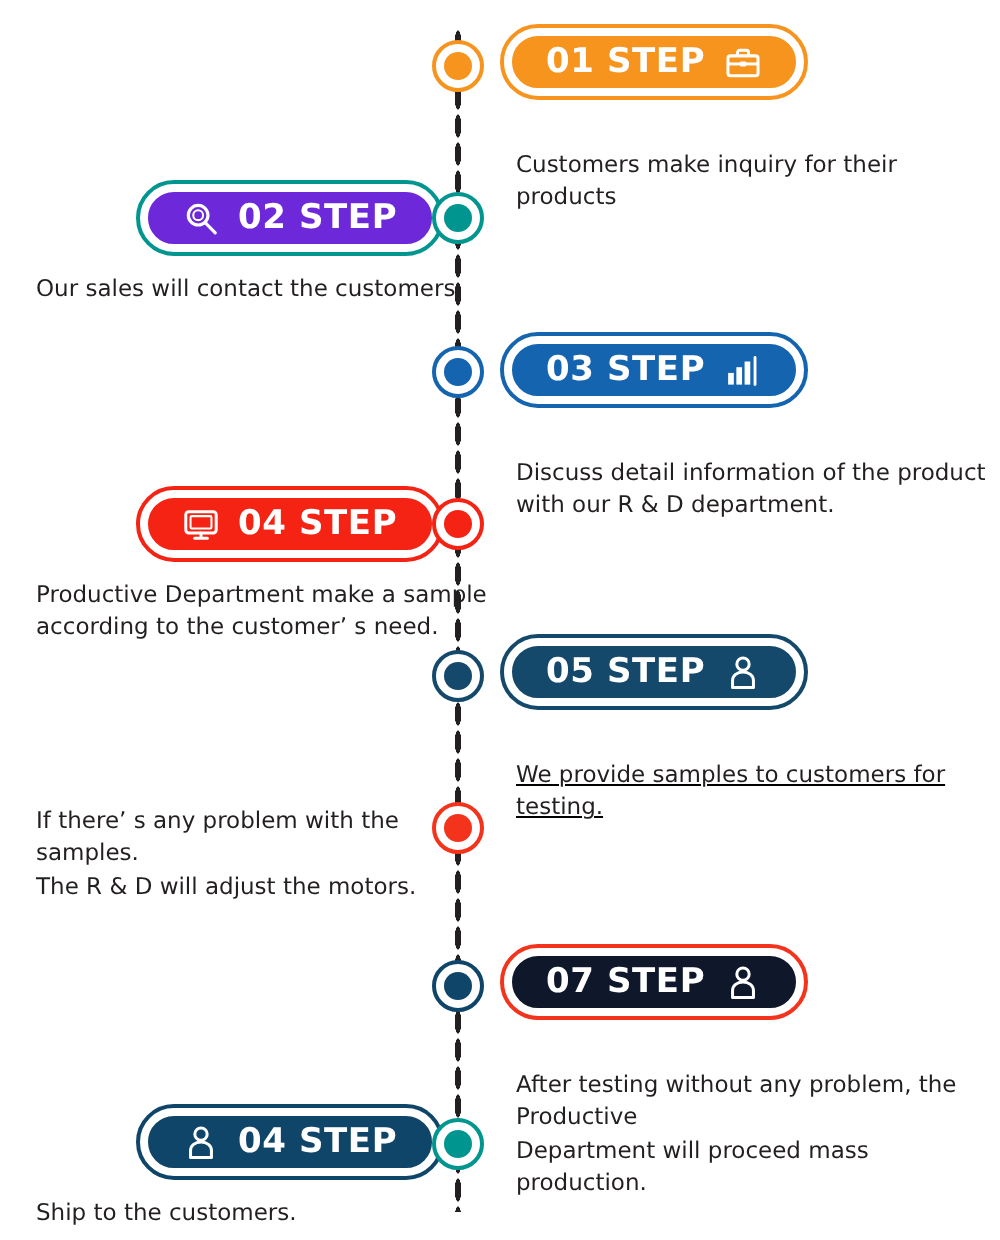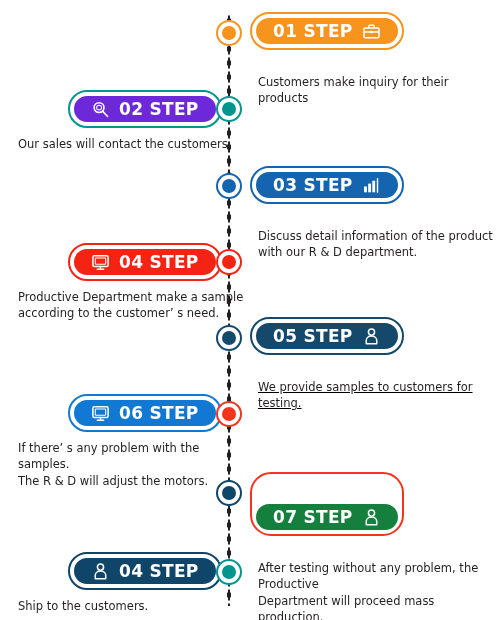--- a/index.html
+++ b/index.html
@@ -205,33 +205,23 @@
 according to the customer’  s need.</div></div>
       <div class="step right" style="top: 317px; text-decoration: underline;"><div class="pill-wrap" style="border: 2px solid rgb(20, 73, 107);"><div class="pill" style="background: rgb(20, 73, 107);">
             <span class="label">05 STEP</span>
             <span class="glyph">
               <svg viewBox="0 0 24 24" fill="none" stroke="#fff" stroke-width="1.9" stroke-linejoin="round" stroke-linecap="round">
                 <circle cx="12" cy="6.4" r="3.9"></circle>
                 <path d="M5.4 21.2v-4.4c0-3.2 2.9-5.4 6.6-5.4s6.6 2.2 6.6 5.4v4.4z"></path>
               </svg>
             </span>
           </div></div><div class="caption">We provide samples to customers for testing.</div></div>
-      <div class="step left" style="top: 394px;"><div class="pill-wrap" style="border: 2px solid rgb(17, 121, 212);"><div class="pill" style="background: rgb(17, 121, 212);">
-            <span class="glyph">
-              <svg viewBox="0 0 24 24" fill="none" stroke="#fff" stroke-width="1.9" stroke-linejoin="round" stroke-linecap="round">
-                <rect x="2.4" y="3.6" width="19.2" height="13.4" rx="1.8"></rect>
-                <rect x="5.4" y="6.4" width="13.2" height="7.8" rx="0.8" stroke-width="1.3"></rect>
-                <path d="M12 17v2.6"></path>
-                <path d="M8 20.4h8"></path>
-              </svg>
-            </span>
-            <span class="label">06 STEP</span>
-          </div></div><div class="caption">If there’  s any problem with the samples.
+      <div class="step left" style="top: 394px;"><div class="caption">If there’  s any problem with the samples.
 The R &amp; D will adjust the motors.</div></div>
-      <div class="step right" style="top: 472px;"><div class="pill-wrap" style="border: 2px solid rgb(244, 51, 28);"><div class="pill" style="background: #15803d; margin-top: 26px;">
+      <div class="step right" style="top: 472px;"><div class="pill-wrap" style="border: 2px solid rgb(244, 51, 28);"><div class="pill" style="background: #0f172a;">
             <span class="label">07 STEP</span>
             <span class="glyph">
               <svg viewBox="0 0 24 24" fill="none" stroke="#fff" stroke-width="1.9" stroke-linejoin="round" stroke-linecap="round">
                 <circle cx="12" cy="6.4" r="3.9"></circle>
                 <path d="M5.4 21.2v-4.4c0-3.2 2.9-5.4 6.6-5.4s6.6 2.2 6.6 5.4v4.4z"></path>
               </svg>
             </span>
           </div></div><div class="caption">After testing without any problem, the Productive
 Department will proceed mass production.</div></div>
       <div class="step left" style="top: 552px;"><div class="pill-wrap" style="border: 2px solid rgb(16, 69, 106);"><div class="pill" style="background: rgb(16, 69, 106);">

